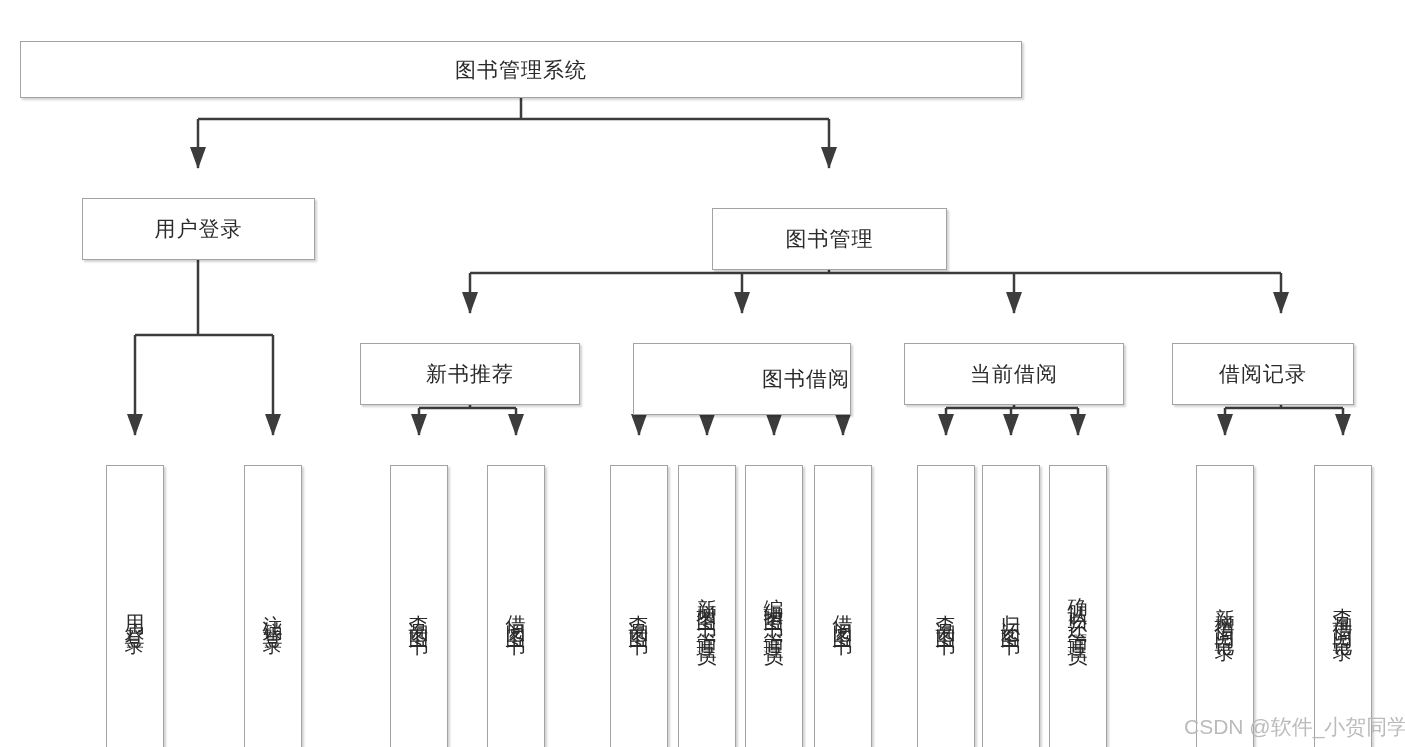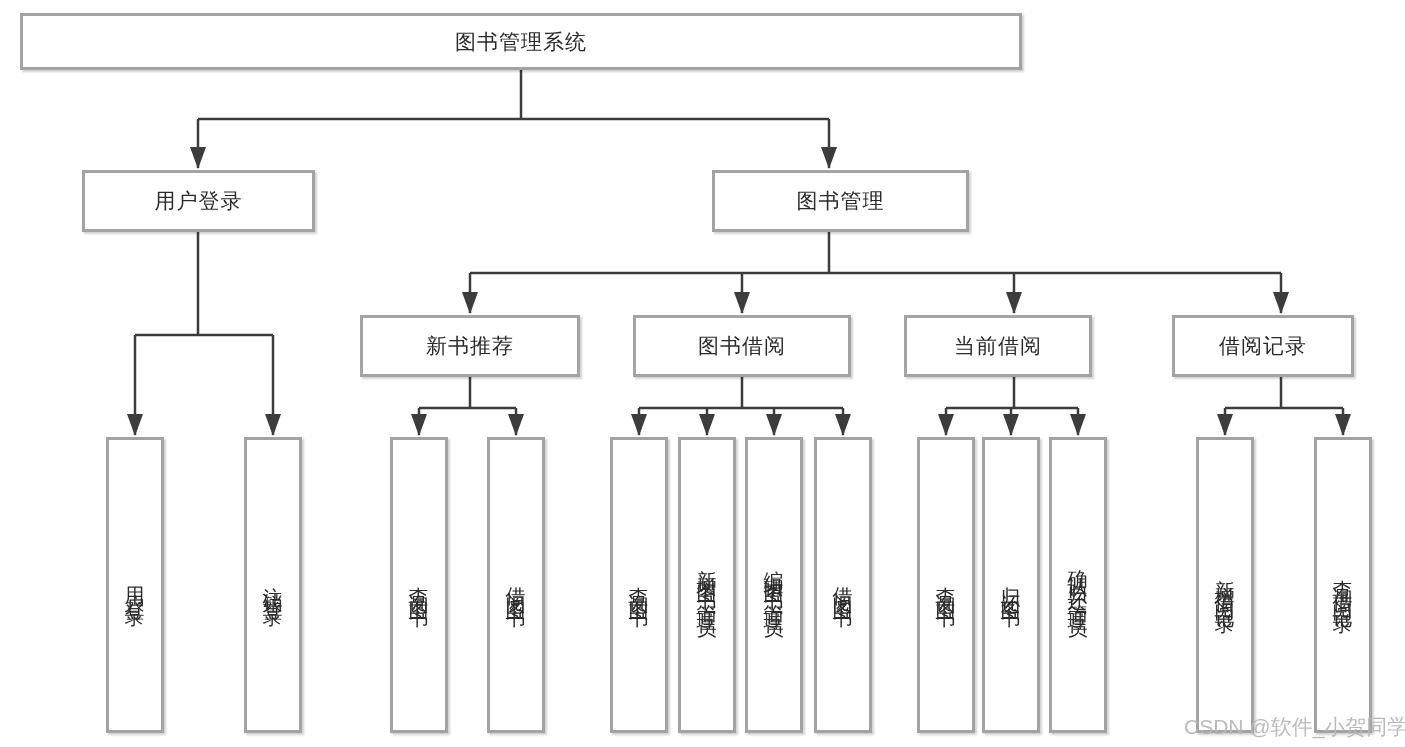--- a/index.html
+++ b/index.html
@@ -15,27 +15,28 @@
     position: absolute;
     left: 0; top: 0;
     width: 1405px; height: 747px;
     z-index: 1;
   }
   .ln { stroke: #3c3c3c; stroke-width: 2.5; fill: none; }
   .node {
     position: absolute;
     box-sizing: border-box;
     background: #ffffff;
-    border: 3px solid #a3a3a3;
+    border: 1px solid #a3a3a3;
     box-shadow: 2px 2px 2px rgba(0,0,0,0.18);
     display: flex;
     align-items: center;
     justify-content: center;
     z-index: 2;
     color: #2a2a2a;
+    margin-top: 28px;
   }
   .node-h { font-size: 21px; letter-spacing: 1px; }
   .node-v { font-size: 20px; }
   .node-v .vtext {
     writing-mode: vertical-rl;
     text-orientation: mixed;
     letter-spacing: 7px;
     line-height: 1;
   }
   .watermark {
@@ -97,31 +98,31 @@
     </g>
   </svg>
 
   <div class="node node-h" style="left:20px; top:13px; width:1002px; height:57px;">
     <span>图书管理系统</span>
   </div>
 
   <div class="node node-h" style="left:82px; top:170px; width:233px; height:62px;">
     <span>用户登录</span>
   </div>
-  <div class="node node-h" style="left:712px; top:170px; width:257px; height:62px;">
+  <div class="node node-h" style="left:712px; top:180px; width:235px; height:62px;">
     <span>图书管理</span>
   </div>
 
   <div class="node node-h" style="left:360px; top:315px; width:220px; height:62px;align-items:center;">
     <span>新书推荐</span>
   </div>
-  <div class="node node-h" style="left:633px; top:315px; width:218px; height:62px;">
+  <div class="node node-h" style="left:633px; top:315px; width:218px; height:72px;justify-content:flex-end;">
     <span>图书借阅</span>
   </div>
-  <div class="node node-h" style="left:904px; top:315px; width:188px; height:62px;">
+  <div class="node node-h" style="left:904px; top:315px; width:220px; height:62px;">
     <span>当前借阅</span>
   </div>
   <div class="node node-h" style="left:1172px; top:315px; width:182px; height:62px;">
     <span>借阅记录</span>
   </div>
 
   <div class="node node-v" style="left:106px; top:437px; width:58px; height:296px;">
     <span class="vtext">用户登录</span>
   </div>
   <div class="node node-v" style="left:244px; top:437px; width:58px; height:296px;">

